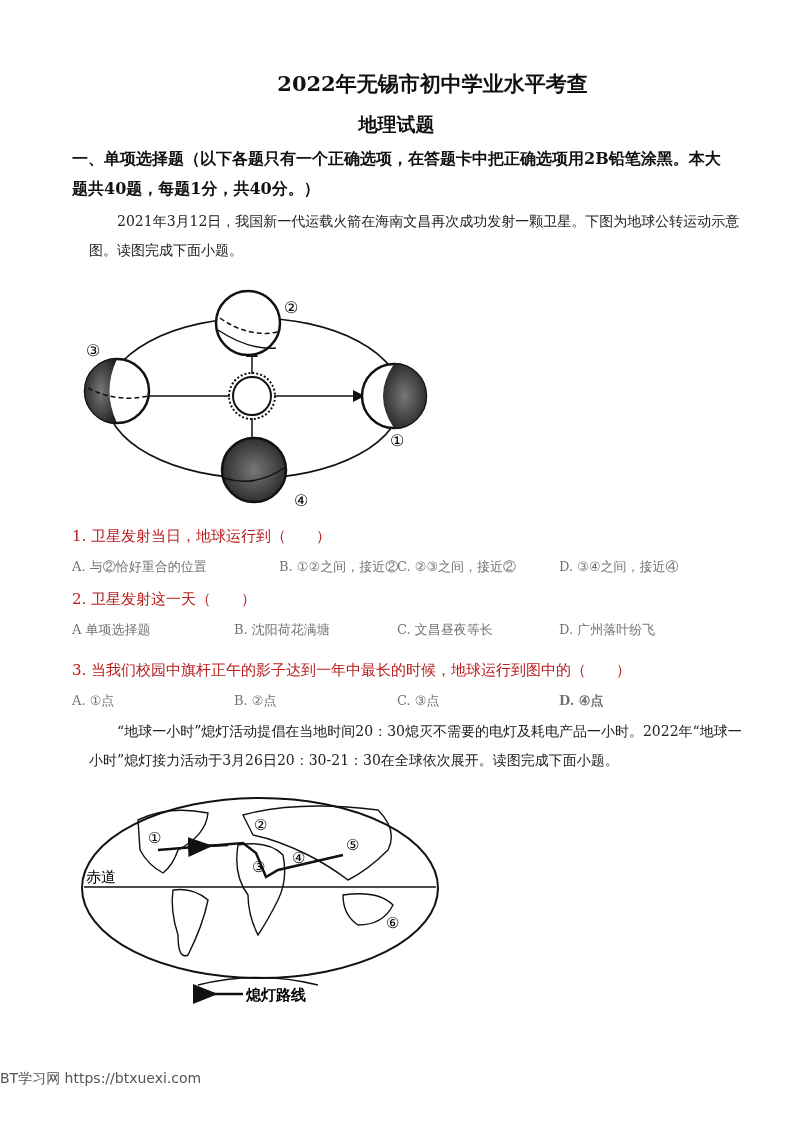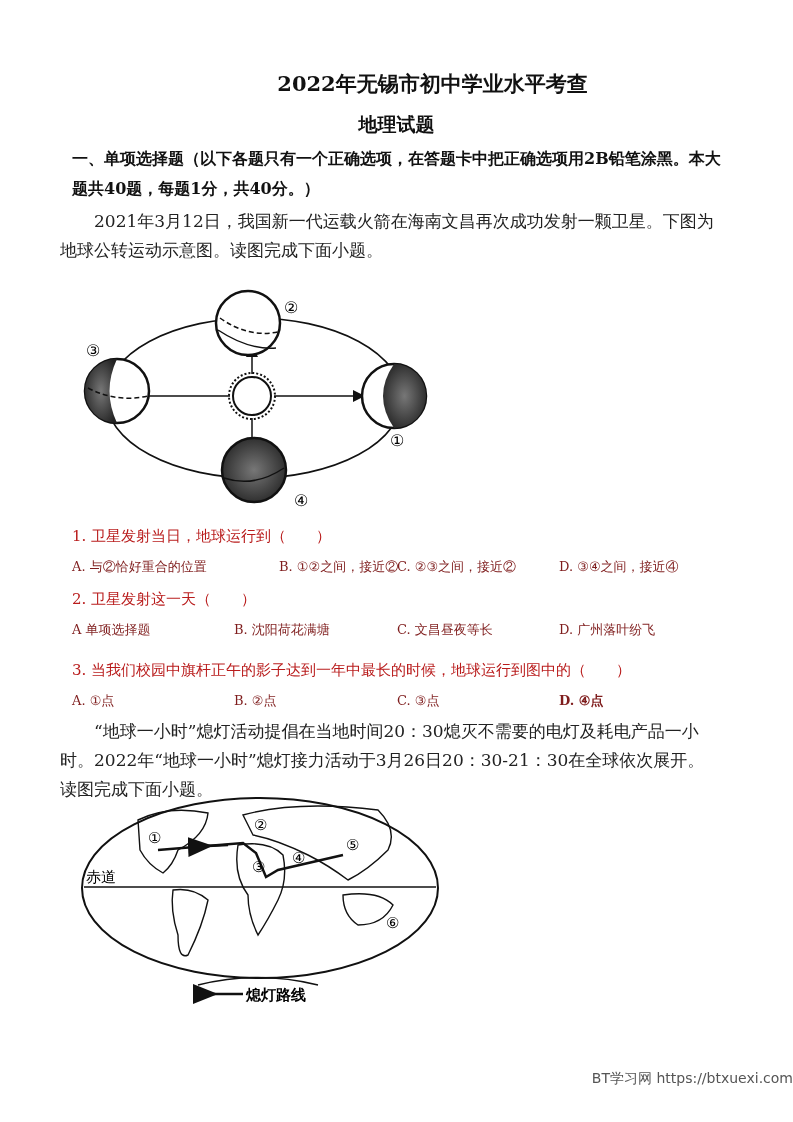--- a/index.html
+++ b/index.html
@@ -3,24 +3,24 @@
 <meta charset="utf-8">
 <style>
   html, body { margin: 0; padding: 0; background: #ffffff; }
   body { width: 793px; height: 1122px; position: relative; overflow: hidden;
          font-family: "DejaVu Serif", "Liberation Serif", serif; color: #111; }
   .abs { position: absolute; }
   .title { left: 0; width: 793px; text-align: center; font-weight: bold; }
   .t1 { top: 70px; font-size: 21px; padding-left: 36px; }
   .t2 { top: 112px; font-size: 19px; }
   .section { left: 72px; width: 660px; font-weight: bold; font-size: 16px; line-height: 30px; top: 144px; }
-  .para { left: 60px; width: 655px; font-size: 17px; line-height: 29px; text-indent: 2em; color: #222; }
+  .para { left: 89px; width: 655px; font-size: 14px; line-height: 29px; text-indent: 2em; color: #222; }
   .q { left: 72px; font-size: 15px; color: #b91c1c; }
-  .opt { font-size: 13px; color: #7f1d1d; }
-  .footer { left: 0; width: 793px; text-align: right; top: 1070px; font-size: 14px; color: #555;
+  .opt { font-size: 13px; color: #737373; }
+  .footer { left: 0; width: 793px; text-align: left; top: 1070px; font-size: 14px; color: #555;
             font-family: "DejaVu Sans", "Liberation Sans", sans-serif; }
   svg text { font-family: "DejaVu Serif", "Liberation Serif", serif; }
 </style>
 </head>
 <body>
 
 <div class="abs title t1">2022年无锡市初中学业水平考查</div>
 <div class="abs title t2">地理试题</div>
 
 <div class="abs section">一、单项选择题（以下各题只有一个正确选项，在答题卡中把正确选项用2B铅笔涂黑。本大题共40题，每题1分，共40分。）</div>

